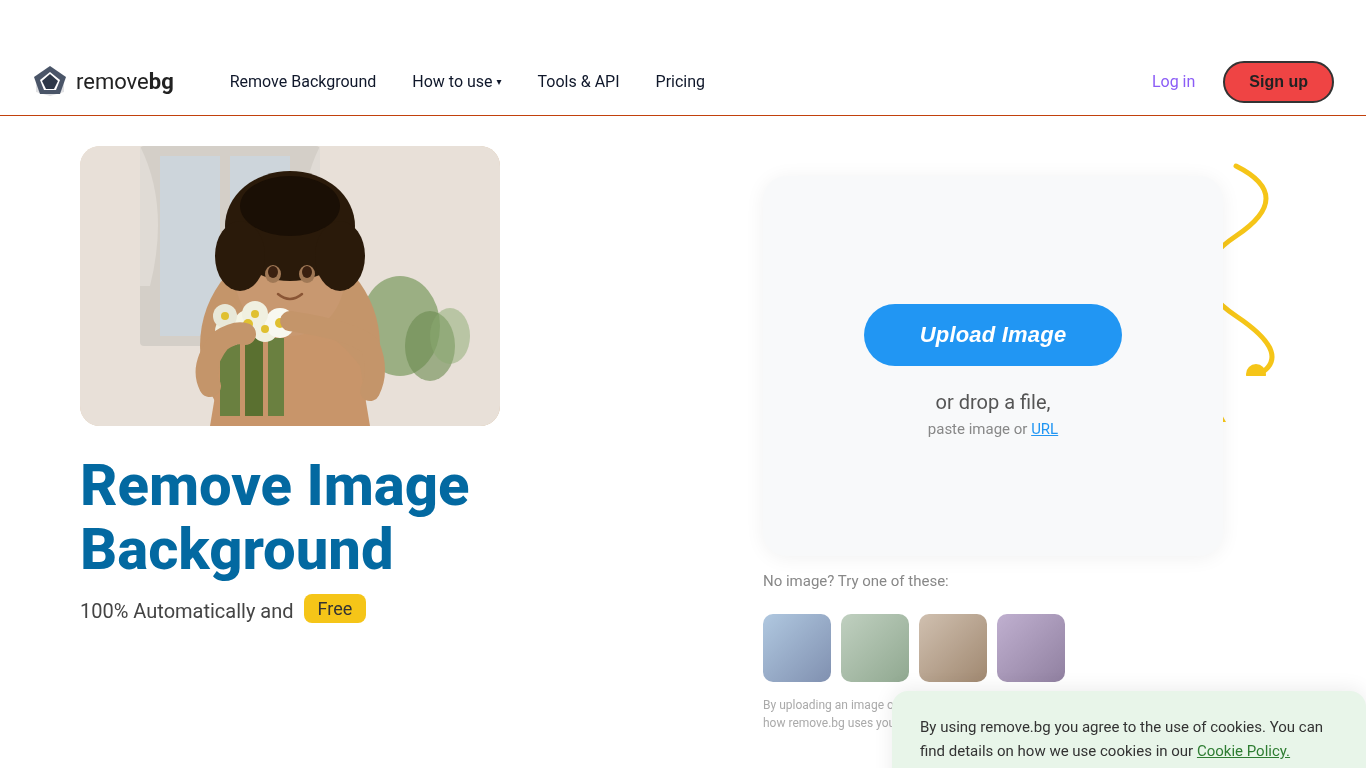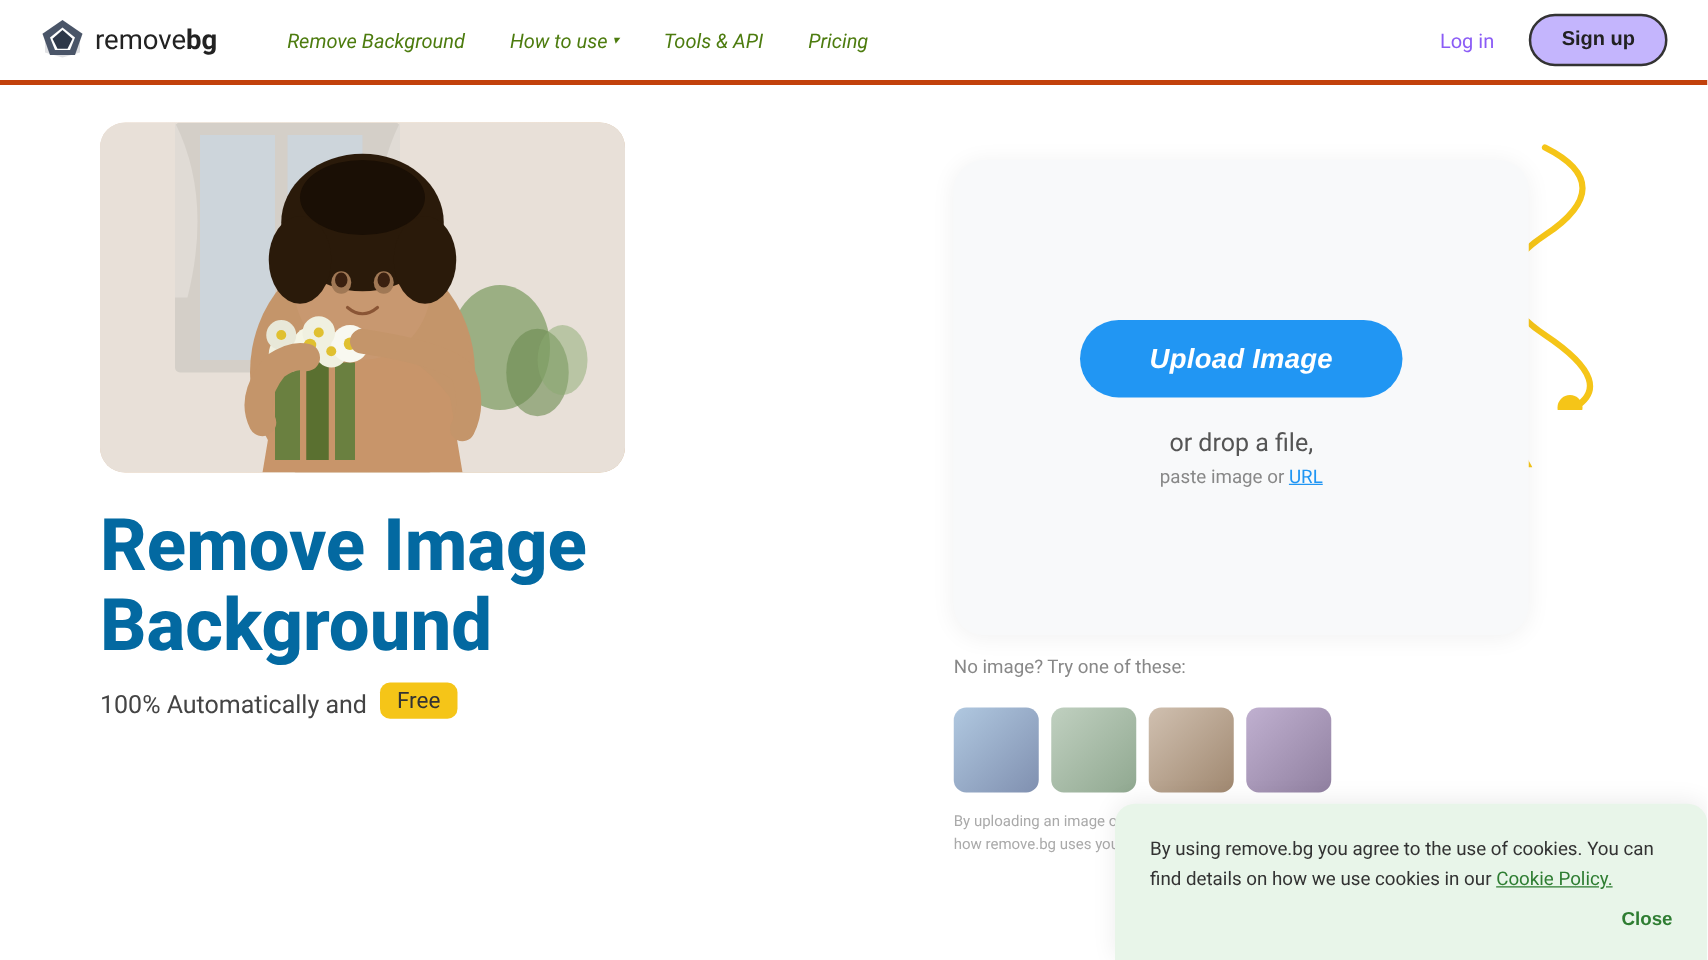--- a/index.html
+++ b/index.html
@@ -1,38 +1,38 @@
 <!DOCTYPE html>
 <html><head>
   <meta charset="utf-8">
   <style>
     * { margin: 0; padding: 0; box-sizing: border-box; }
     body { font-family: -apple-system, BlinkMacSystemFont, 'Segoe UI', Roboto, sans-serif; background: #fff; width: 1366px; height: 768px; overflow: hidden; }
 
     
     .navbar {
       display: flex; align-items: center; padding: 0 32px; height: 68px;
-      border-bottom: 4px solid #c2410c; background: #fff;
-      position: relative; z-index: 10;
+      border-bottom: 1px solid #c2410c; background: #fff;
+      position: relative; z-index: 10; margin-top: 48px;
     }
     .logo-area { display: flex; align-items: center; gap: 8px; margin-right: 40px; }
     .logo-icon { width: 36px; height: 36px; }
     .logo-text { font-size: 22px; font-weight: 400; color: #222; }
     .logo-text strong { font-weight: 700; }
     .nav-links { display: flex; align-items: center; gap: 4px; flex: 1; }
     .nav-link {
-      padding: 8px 16px; font-size: 16px; color: #4d7c0f; text-decoration: none;
-      cursor: pointer; border-radius: 6px; white-space: nowrap; font-style: italic;
+      padding: 8px 16px; font-size: 16px; color: #0f172a; text-decoration: none;
+      cursor: pointer; border-radius: 6px; white-space: nowrap;
     }
     .nav-link-dropdown { display: flex; align-items: center; gap: 4px; }
     .chevron-down { font-size: 10px; }
     .nav-right { display: flex; align-items: center; gap: 16px; margin-left: auto; }
     .login-link { font-size: 16px; color: #8b5cf6; cursor: pointer; padding: 8px 12px; }
     .signup-btn {
-      padding: 10px 24px; background: #c4b5fd; border: 2px solid #333; border-radius: 24px;
+      padding: 10px 24px; background: #ef4444; border: 2px solid #333; border-radius: 24px;
       font-size: 16px; font-weight: 600; cursor: pointer; color: #222;
     }
 
     
     .main-content {
       display: flex; align-items: flex-start; padding: 30px 80px 0 80px;
       height: calc(768px - 68px); position: relative; overflow: hidden;
     }
 
     

